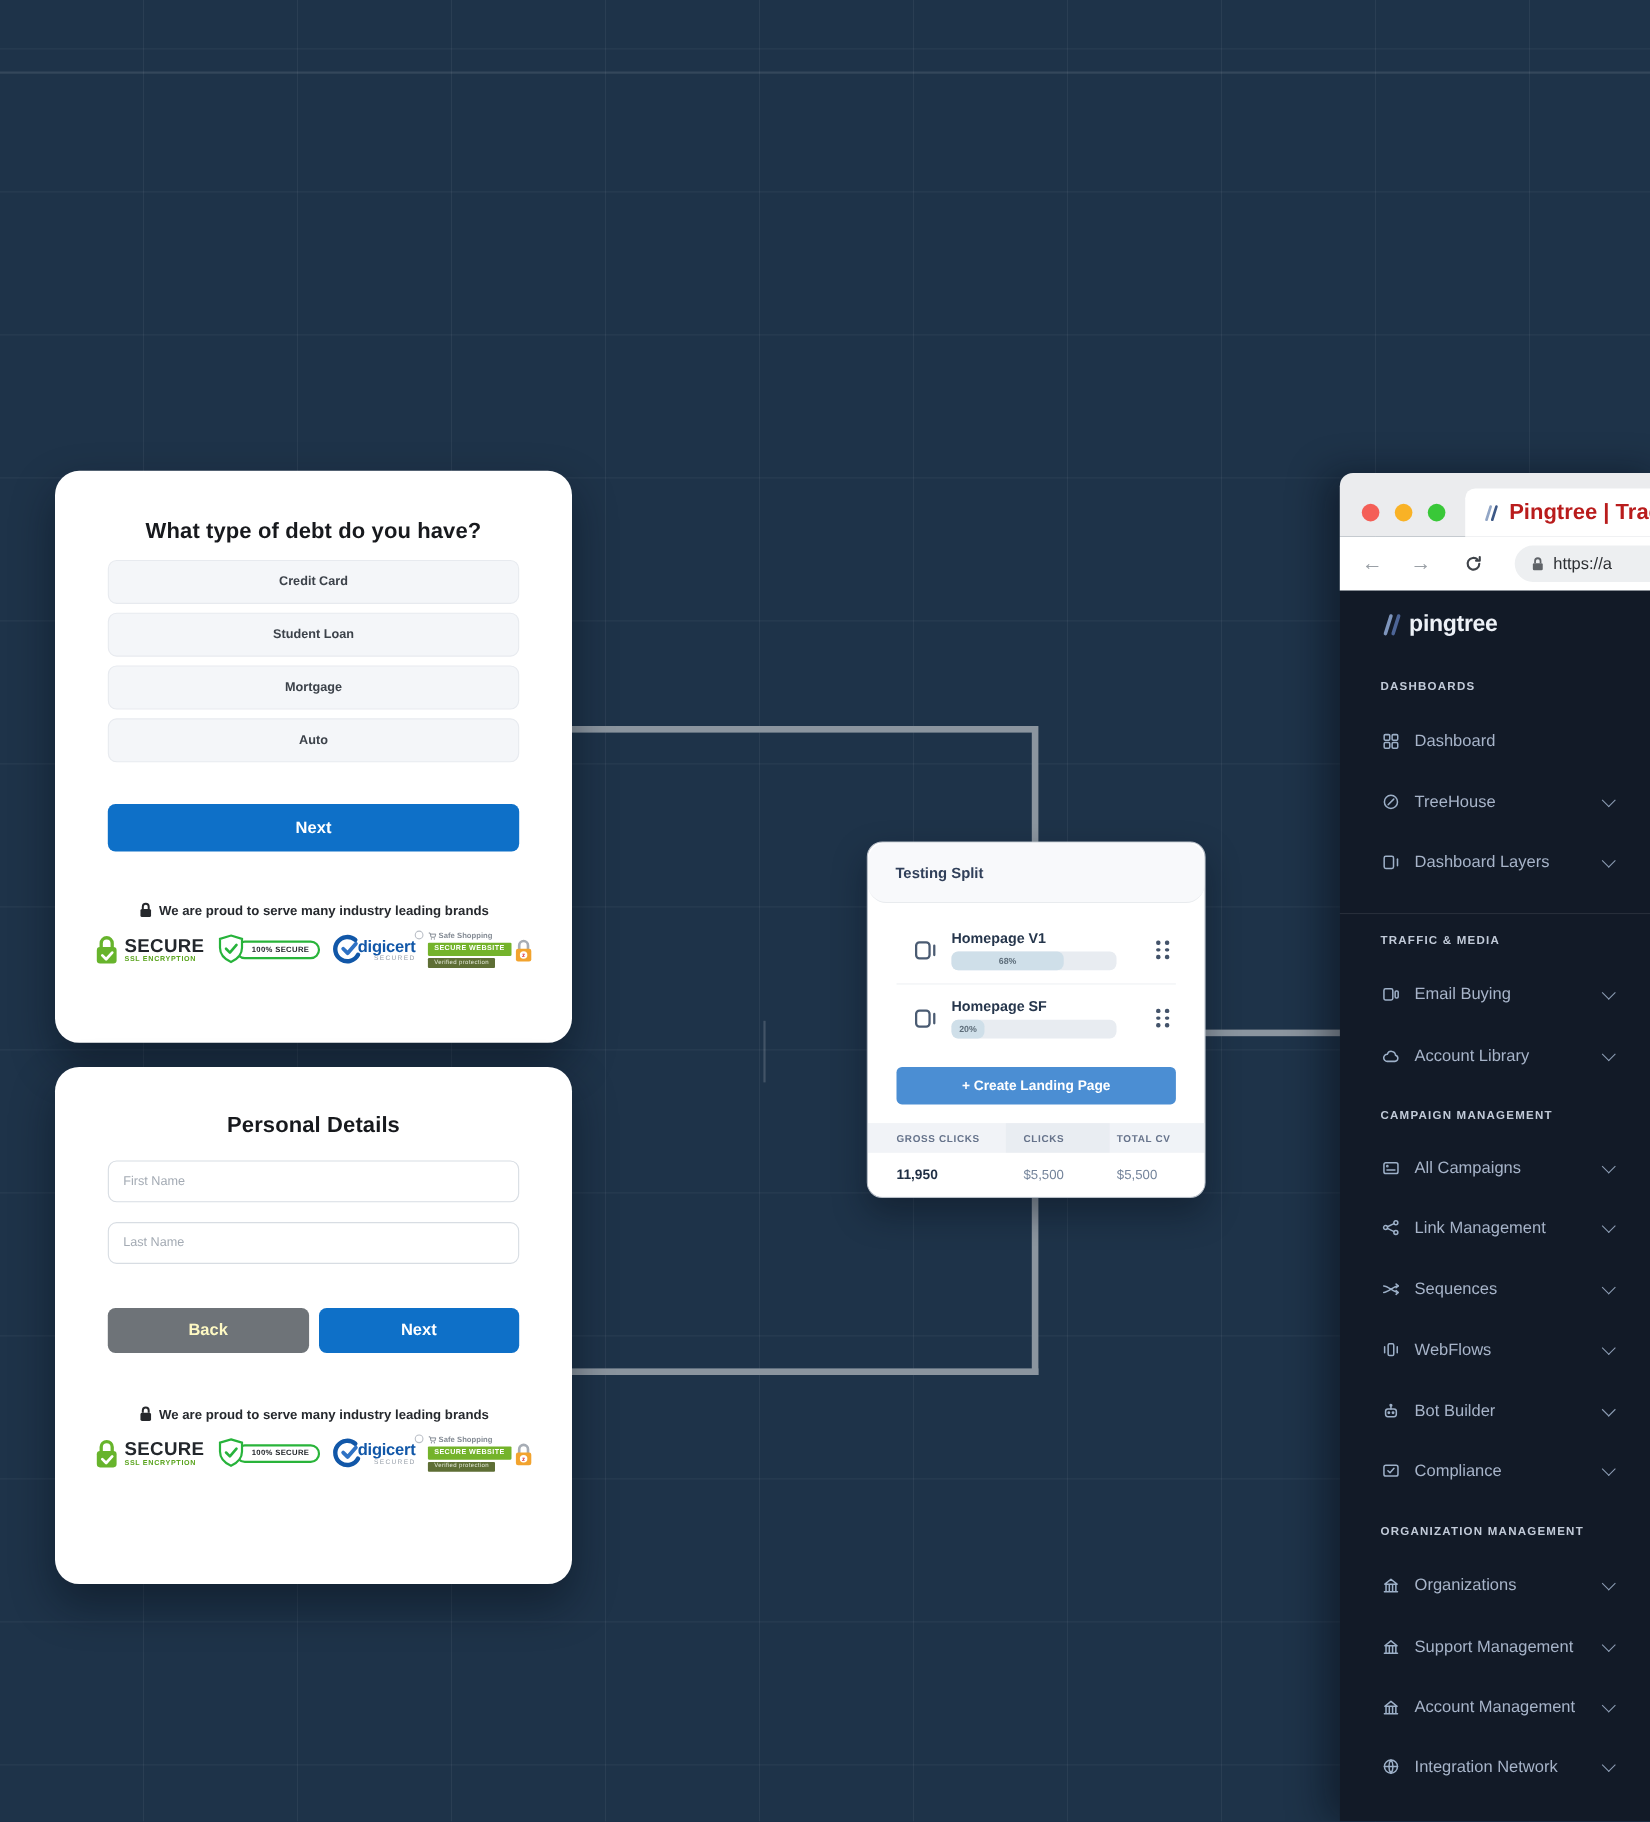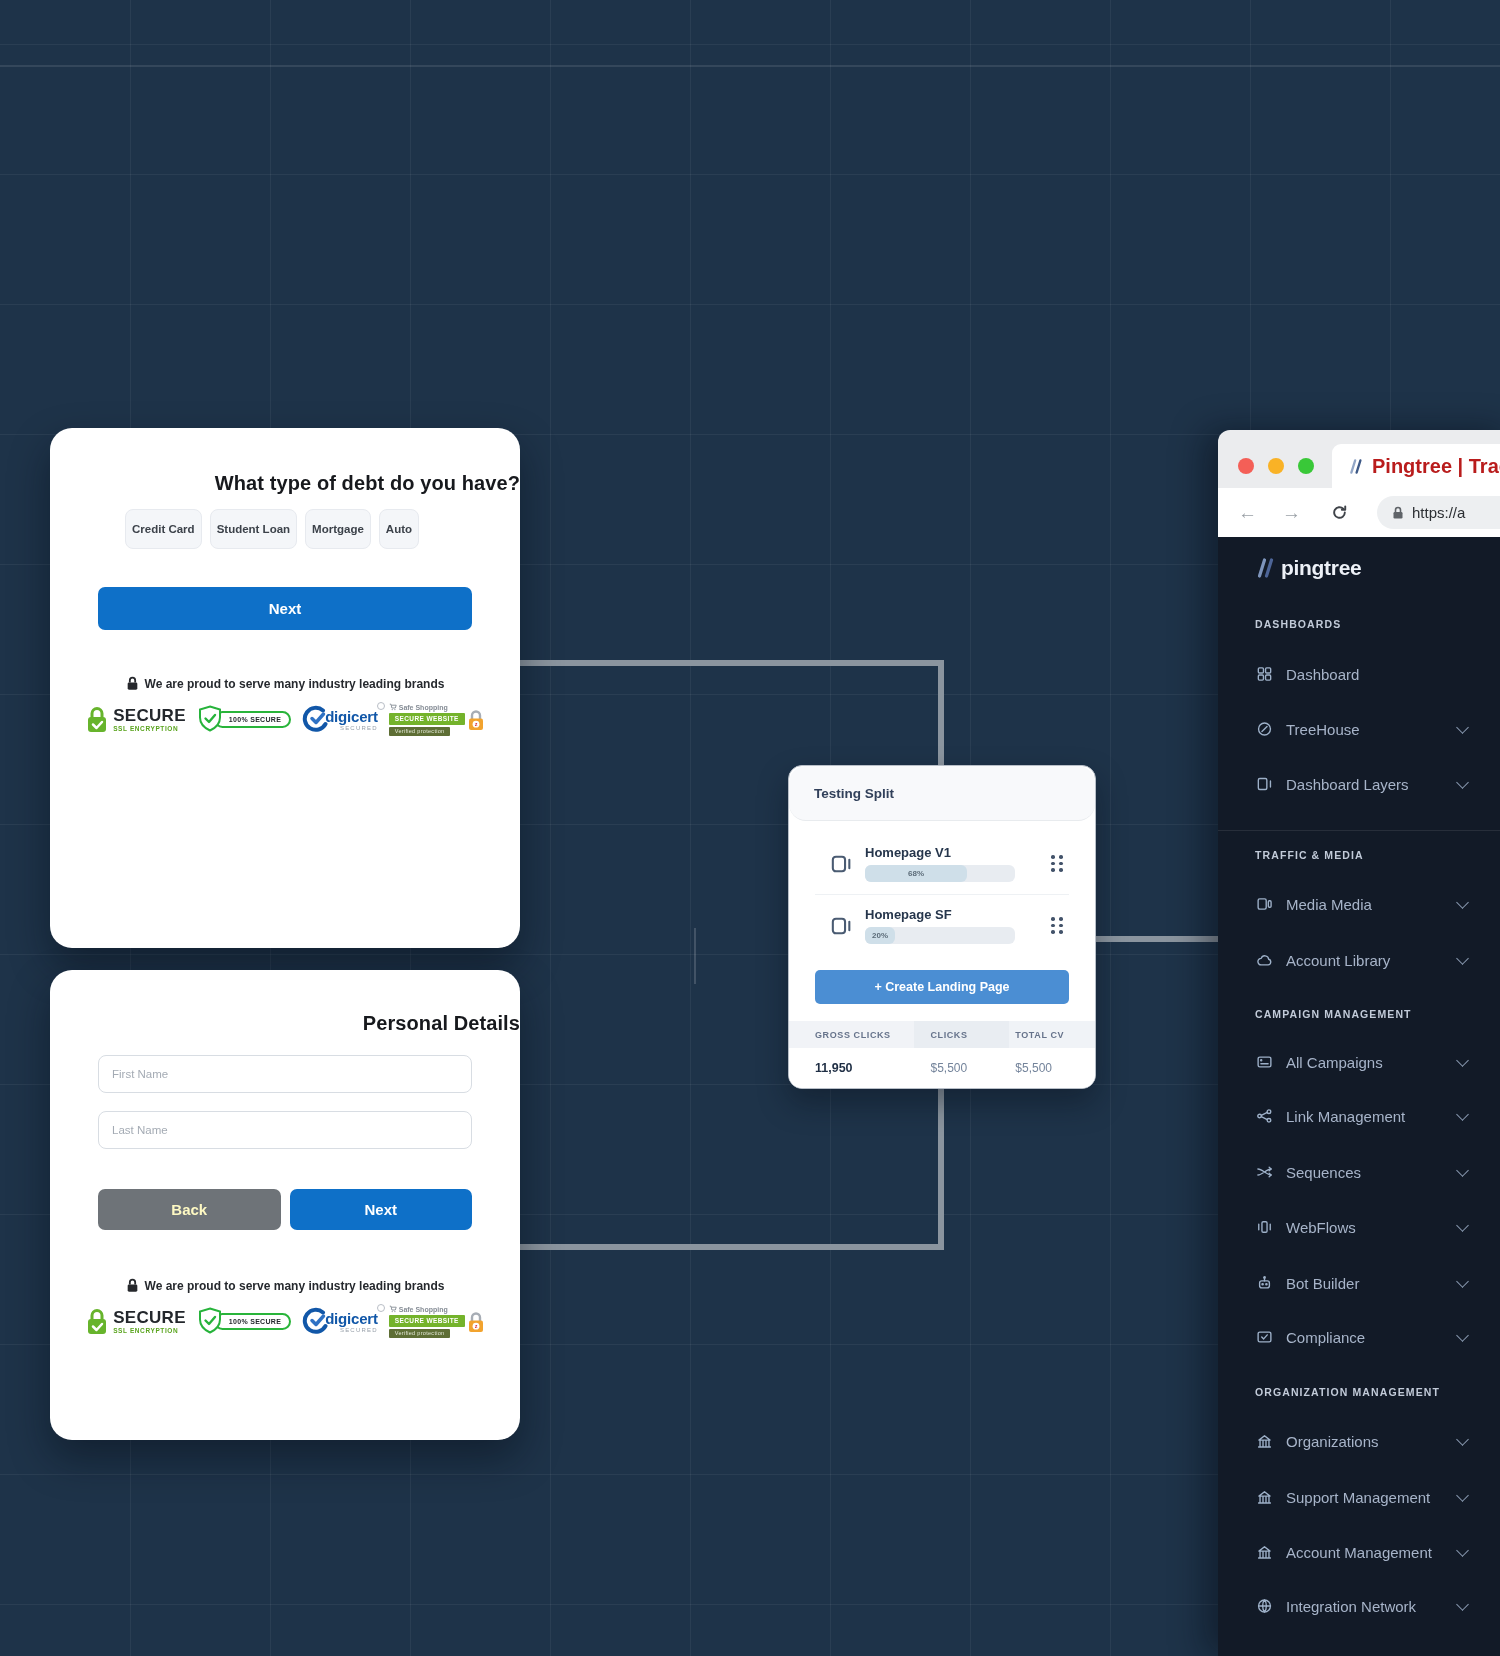--- a/index.html
+++ b/index.html
@@ -12,24 +12,24 @@
     background-size:140px 130px;background-position:-10px 44px;}
   .accent-h{position:absolute;left:0;top:65px;width:100%;height:2px;background:rgba(255,255,255,.10);z-index:0;}
   .tick{position:absolute;width:2px;height:56px;background:rgba(255,255,255,.16);z-index:0;}
   .connector{position:absolute;background:#8b959f;z-index:1;}
 
   
   .card{position:absolute;left:50px;width:470px;background:#fff;border-radius:22px;
     box-shadow:0 18px 40px rgba(5,10,20,.45);z-index:2;}
   .card-debt{top:428px;height:520px;}
   .card-personal{top:970px;height:470px;}
-  .card h2{margin:0;text-align:right;font-size:20px;font-weight:700;color:#17191d;letter-spacing:.1px;}
+  .card h2{margin:0;text-align:center;font-size:20px;font-weight:700;color:#17191d;letter-spacing:.1px;}
   .card-debt h2{padding-top:44px;}
   .card-personal h2{padding-top:42px;}
-  .options{padding:14px 48px 0;display:flex;flex-direction:row;gap:8px;margin-left:27px;}
+  .options{padding:14px 48px 0;display:flex;flex-direction:column;gap:8px;}
   .option{height:40px;background:#f4f6f9;border:1px solid #e7eaef;border-radius:8px;
     font-family:inherit;font-size:11.5px;font-weight:600;color:#3c424a;cursor:pointer;}
   .btn-primary{display:block;margin:38px 48px 0;width:374px;height:43px;background:#0e70c8;
     border:none;border-radius:7px;color:#fff;font-family:inherit;font-size:15px;font-weight:700;cursor:pointer;}
   .fields{padding:20px 48px 0;display:flex;flex-direction:column;gap:18px;}
   .fields input{height:36px;border:1px solid #d8dde3;border-radius:8px;padding:0 13px;
     font-family:inherit;font-size:11.5px;color:#3c424a;outline:none;}
   .fields input::placeholder{color:#a4abb4;}
   .btn-row{margin:40px 48px 0;display:flex;gap:9px;}
   .btn-back{flex:1;height:41px;background:#6e7378;border:none;border-radius:7px;color:#fef9c3;
@@ -409,21 +409,21 @@
       </div>
 
       <div class="s-div" style="top:293px"></div>
       <span class="s-head" style="top:312px">TRAFFIC &amp; MEDIA</span>
 
       <div class="s-item" style="top:354px">
         <svg class="nic" viewBox="0 0 16 16">
             <rect x="2" y="3.2" width="7.6" height="9.6" rx="1.4"></rect>
             <rect x="11.6" y="5" width="2.6" height="6" rx="1"></rect>
           </svg>
-        <span class="s-label">Media Media</span>
+        <span class="s-label">Email Buying</span>
         <span class="chev"></span>
       </div>
       <div class="s-item" style="top:410px">
         <svg class="nic" viewBox="0 0 16 16">
             <path d="M4.8 12.6h6.6a2.7 2.7 0 0 0 .5-5.3 3.6 3.6 0 0 0-7-.8 3 3 0 0 0-.1 6.1z"></path>
           </svg>
         <span class="s-label">Account Library</span>
         <span class="chev"></span>
       </div>
 

